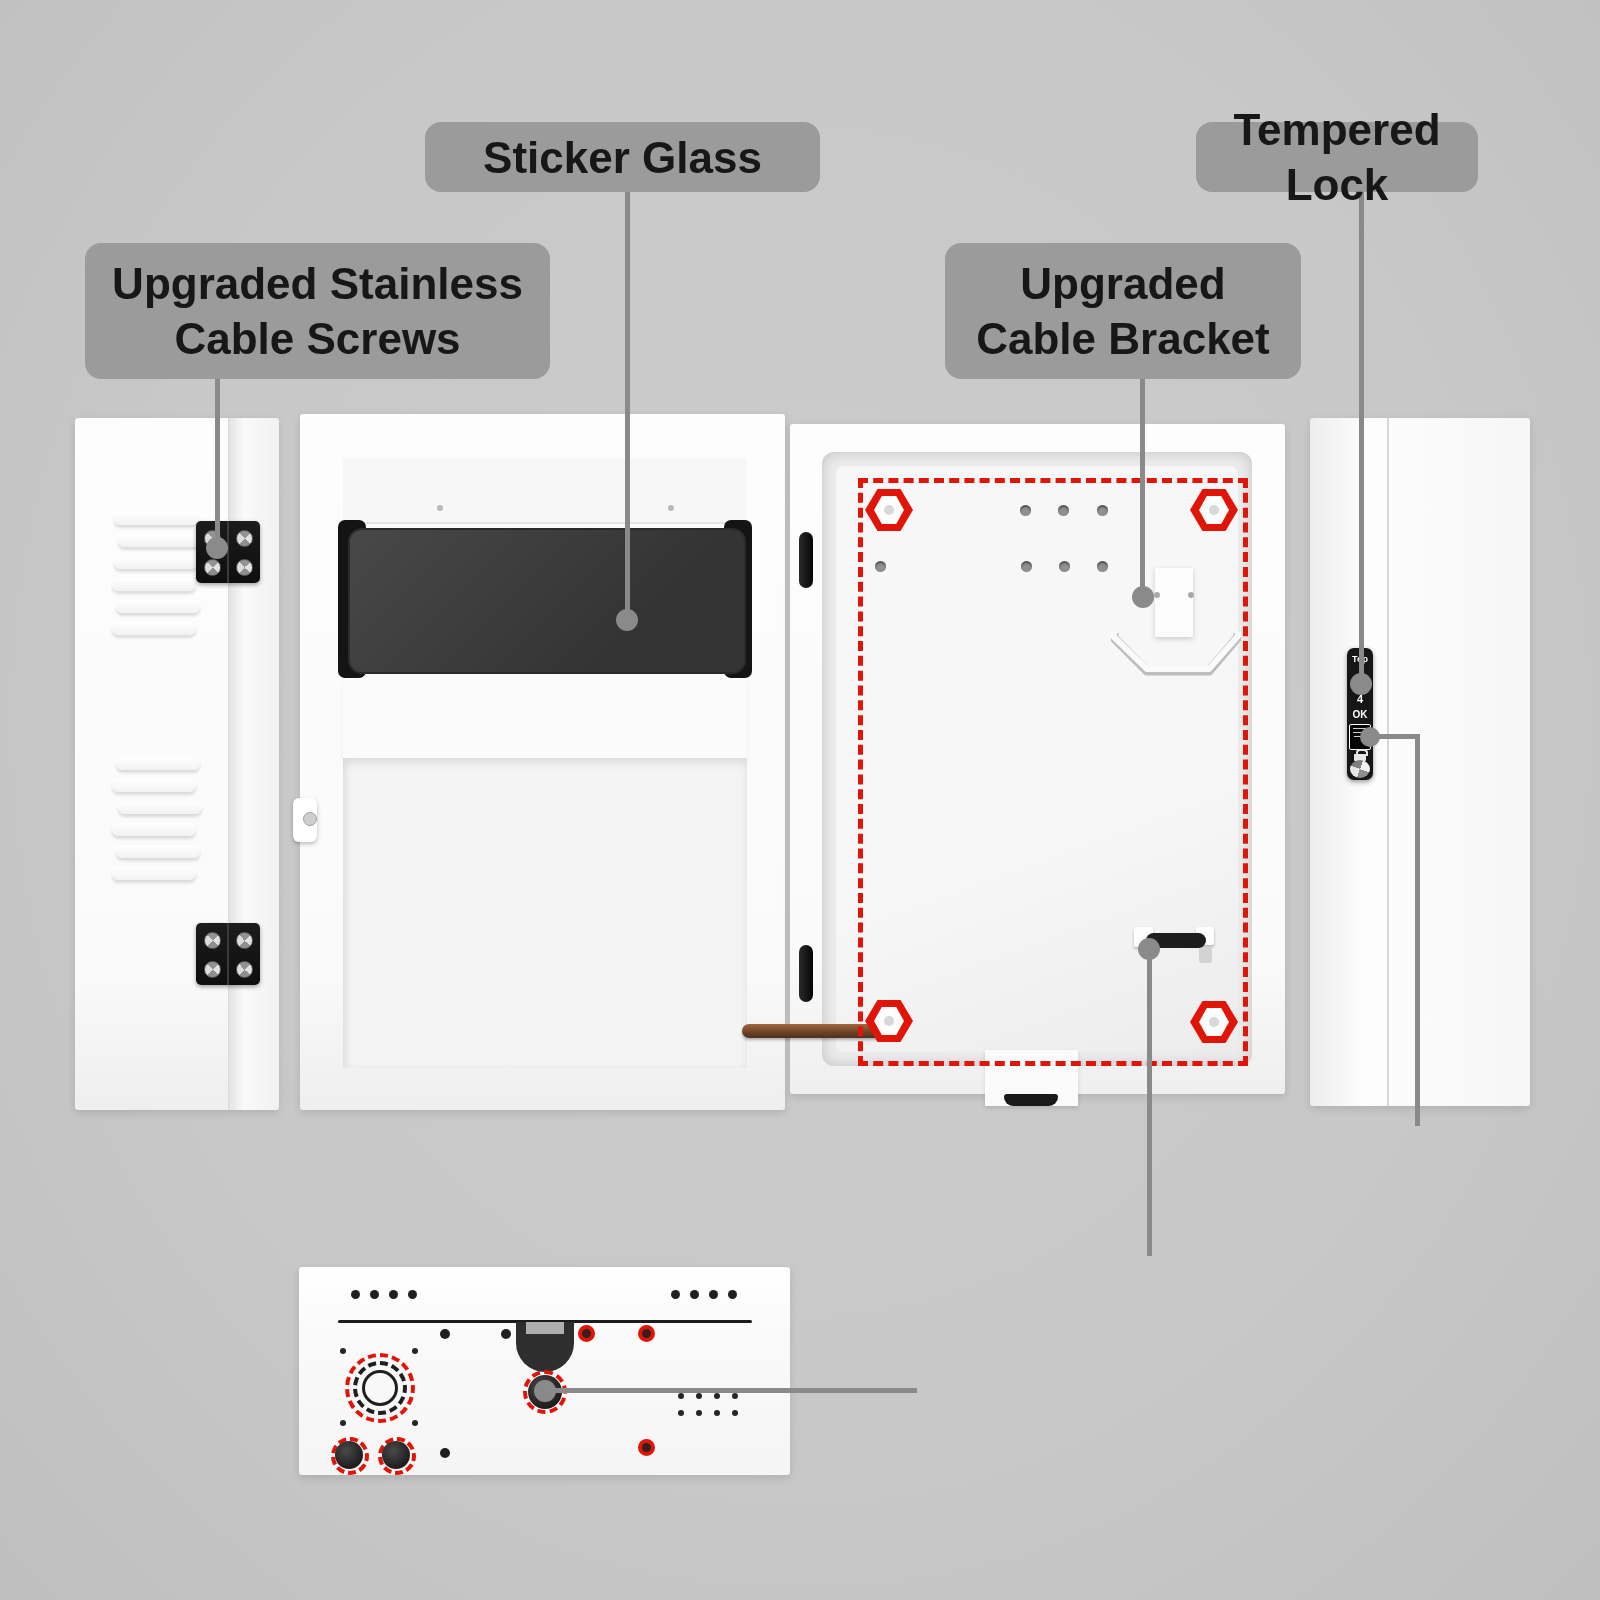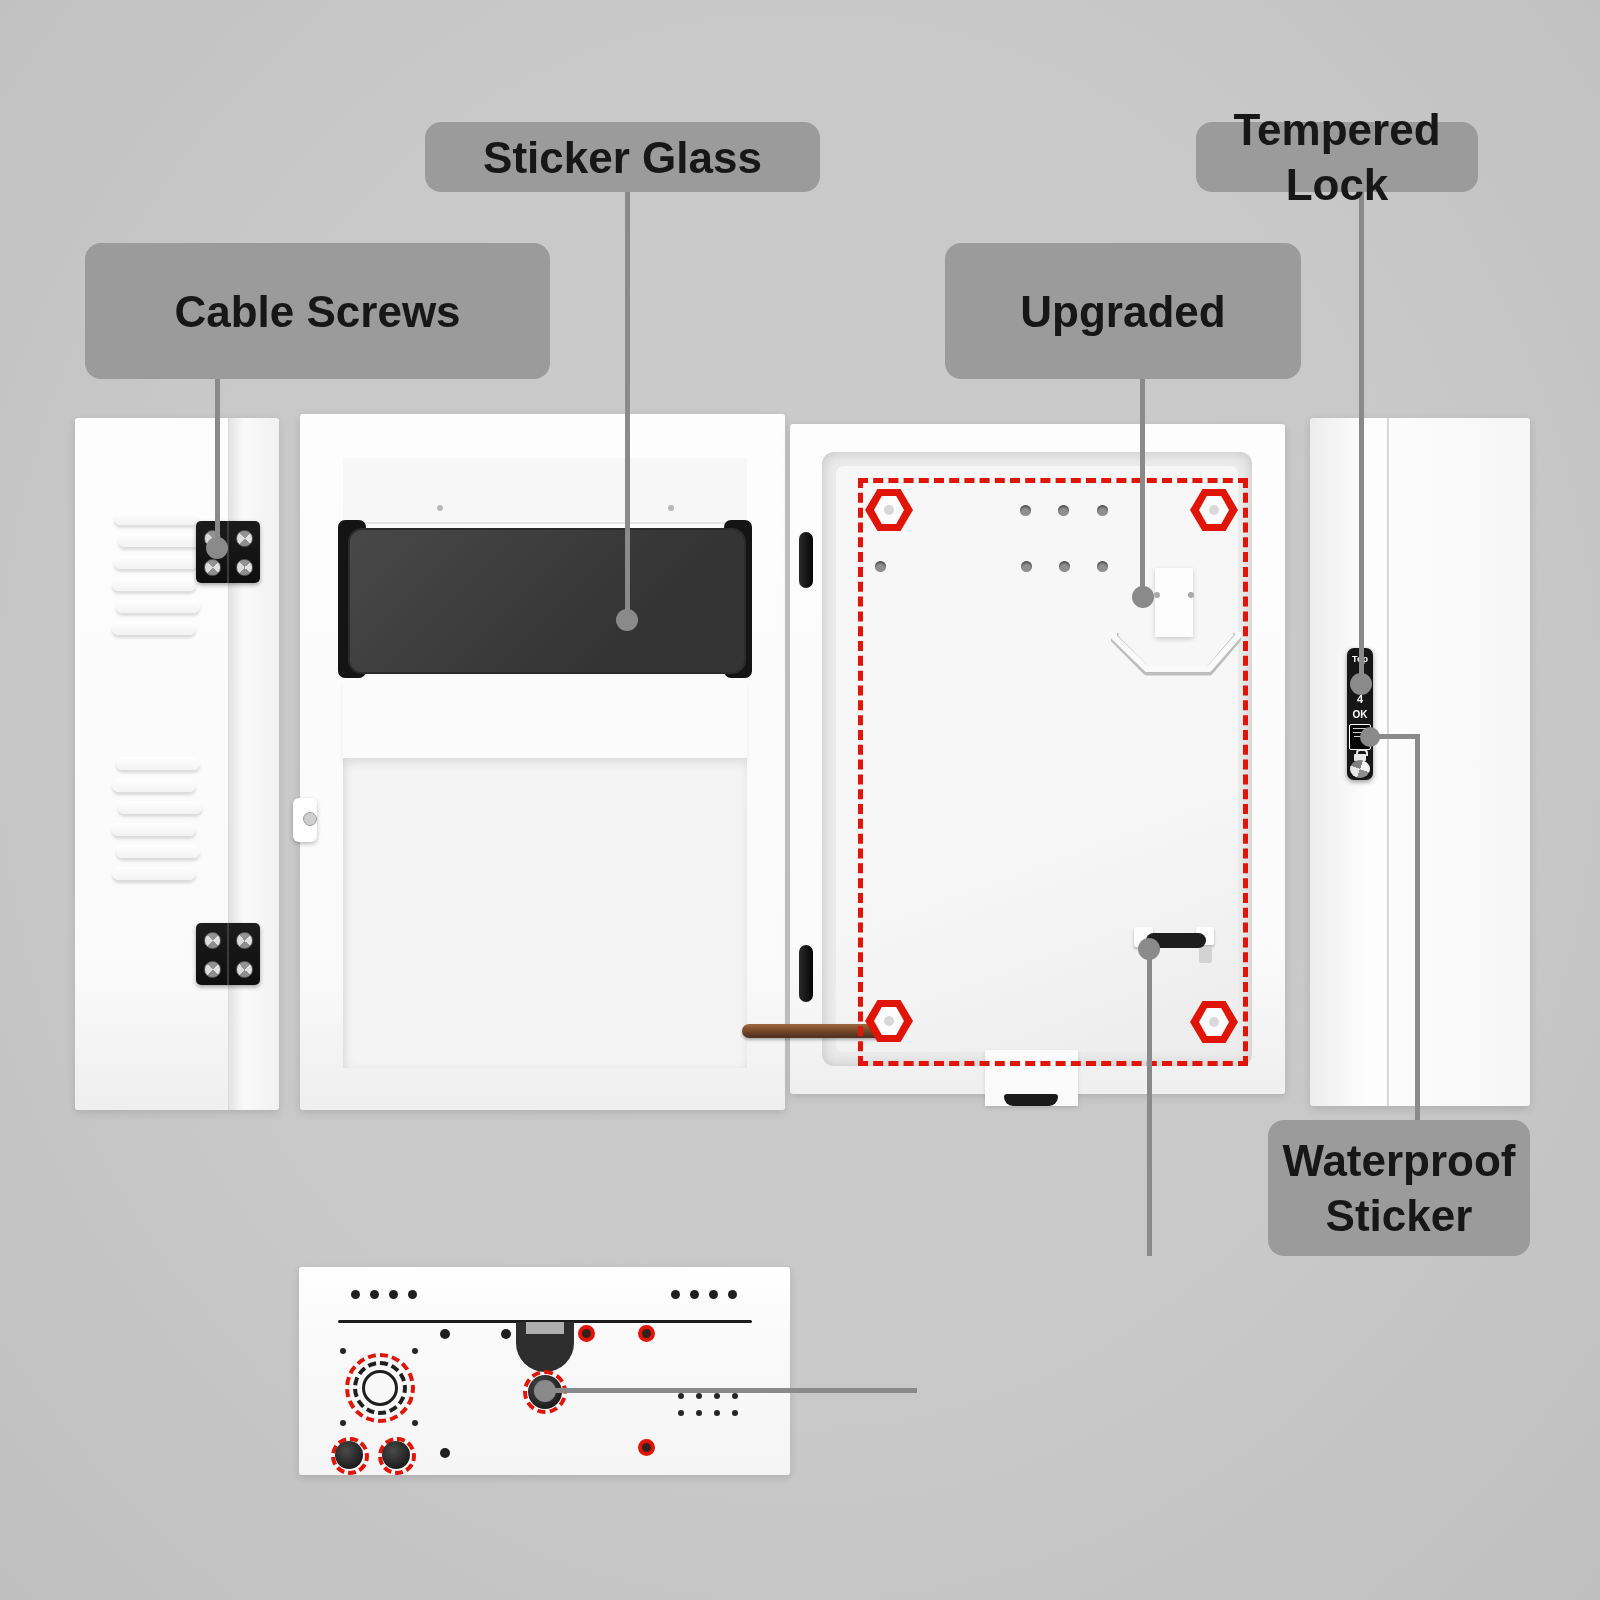--- a/index.html
+++ b/index.html
@@ -229,23 +229,21 @@
   <i class="cdot" style="left:1138px;top:938px;"></i>
   <i class="cdot" style="left:534px;top:1380px;"></i>
 
   <div class="lbl" style="left:425px;top:122px;width:395px;height:70px;">
     <span>Sticker Glass</span>
   </div>
   <div class="lbl" style="left:1196px;top:122px;width:282px;height:70px;">
     <span>Tempered Lock</span>
   </div>
   <div class="lbl" style="left:85px;top:243px;width:465px;height:136px;">
+    <span>Upgraded Stainless</span>
     <span>Cable Screws</span>
   </div>
   <div class="lbl" style="left:945px;top:243px;width:356px;height:136px;">
     <span>Upgraded</span>
-  </div>
-  <div class="lbl" style="left:1268px;top:1120px;width:262px;height:136px;">
-    <span>Waterproof</span>
-    <span>Sticker</span>
+    <span>Cable Bracket</span>
   </div>
 
 </div>
 
 </body></html>

